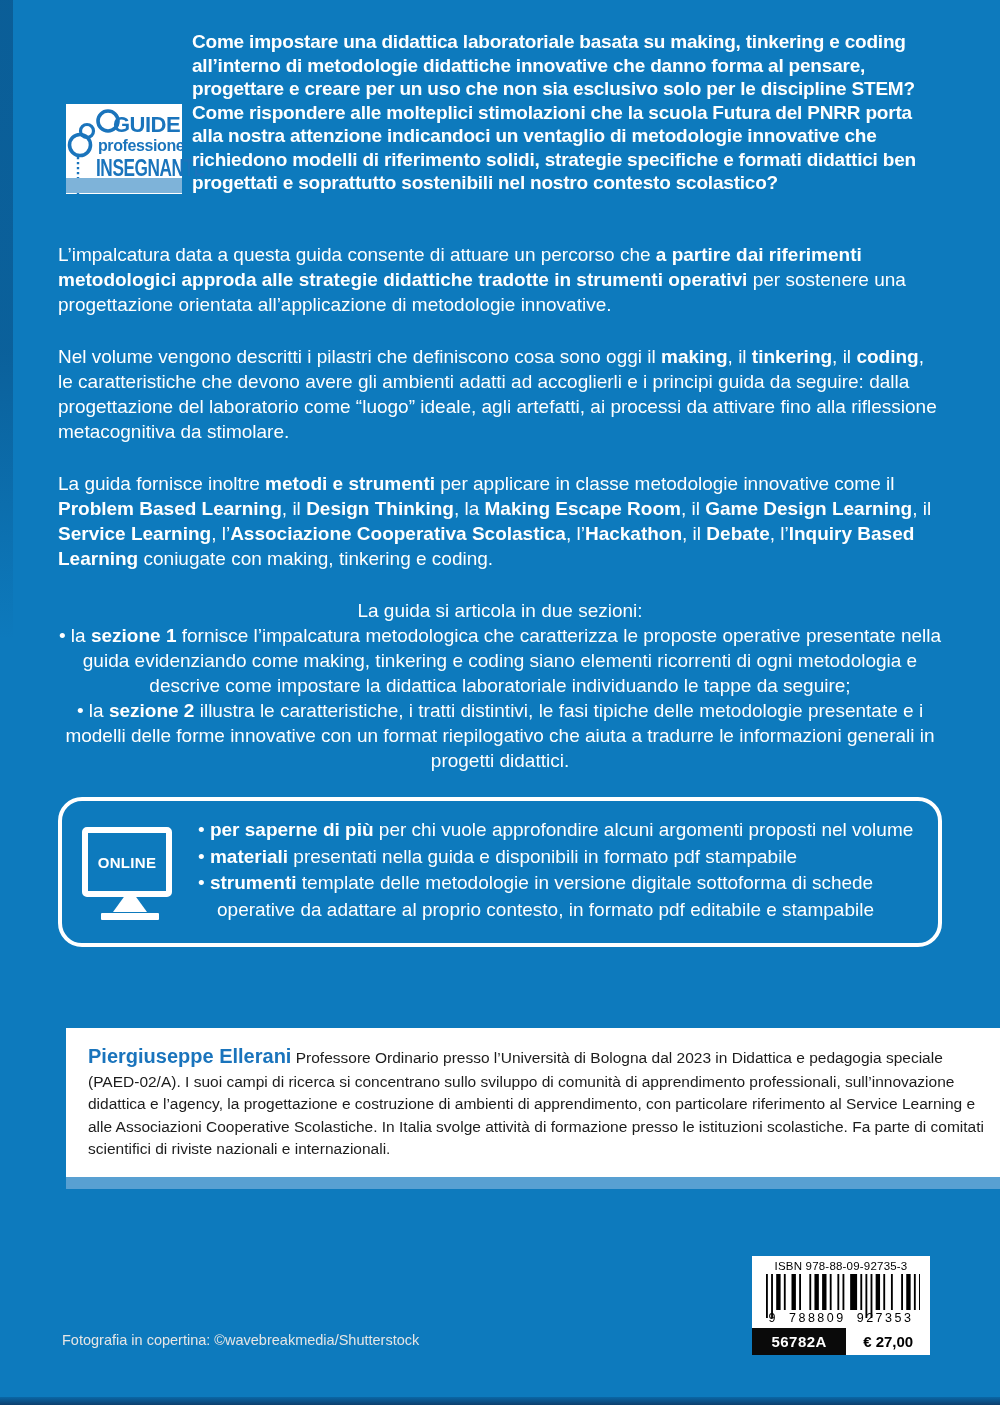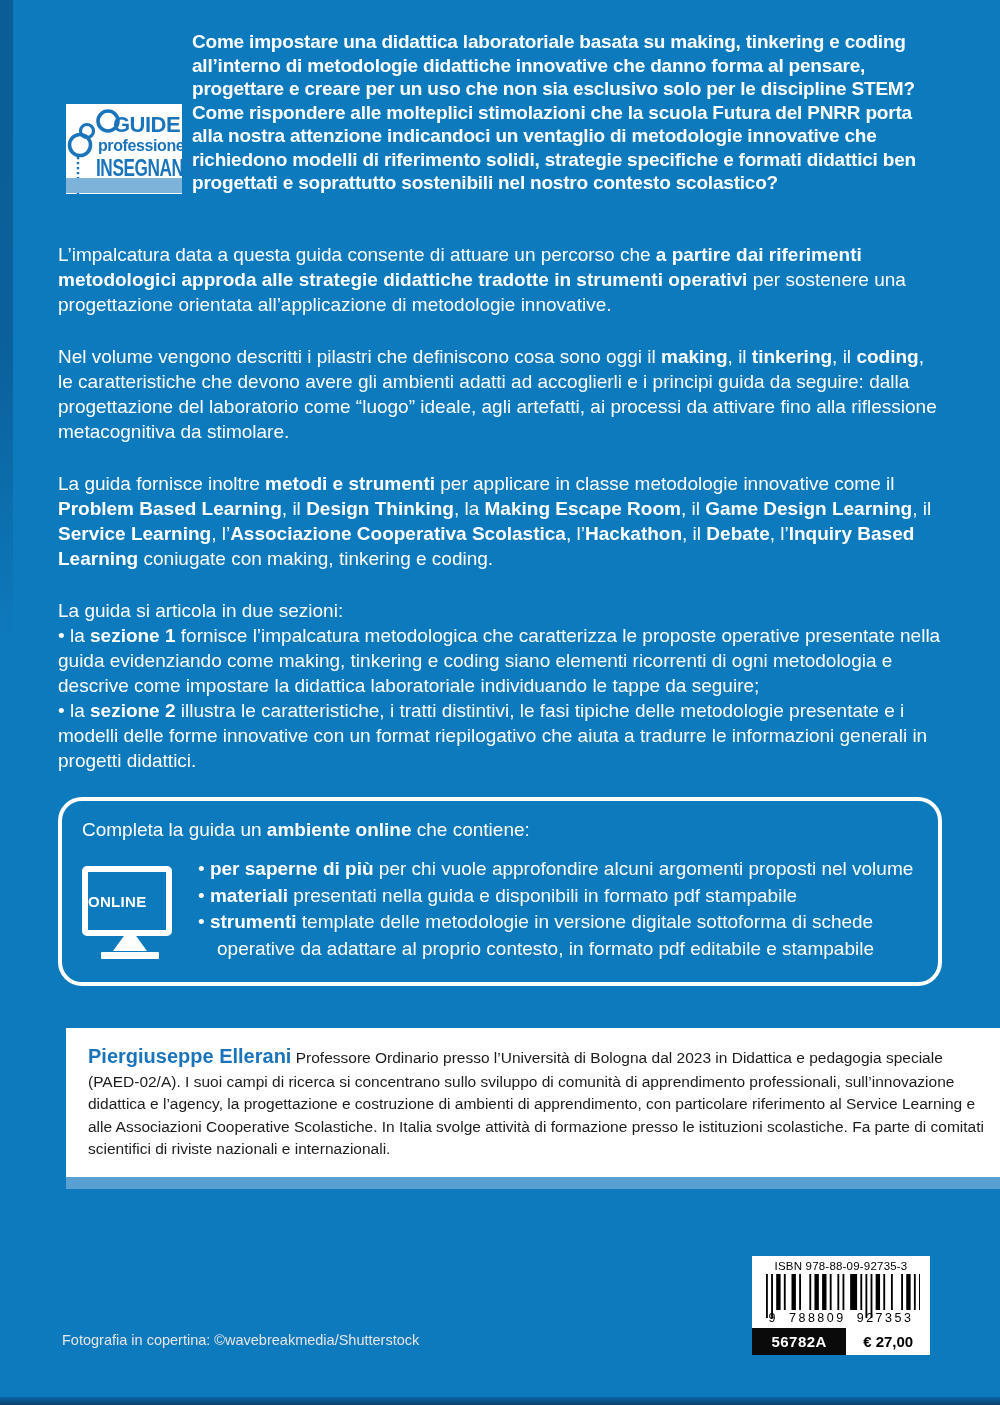--- a/index.html
+++ b/index.html
@@ -20,30 +20,30 @@
     transform:scaleX(.82) scaleY(1.15);transform-origin:left top;letter-spacing:-0.5px;}
 
   
   .intro{position:absolute;left:192px;top:30px;width:752px;margin:0;
     font-size:19px;line-height:23.5px;font-weight:700;letter-spacing:-0.2px;}
 
   
   .col{position:absolute;left:58px;top:226px;width:884px;font-size:19px;line-height:25px;margin-top:16px;}
   .col p{margin:0 0 27px 0;}
   .b{font-weight:700;}
-  .sections p{margin:0;}
+  .sections p{margin:0;text-align:center;}
   .sections{margin:0 0 24px 0;}
   .hang{padding-left:0;}
 
   
   .online-box{border:4px solid #fff;border-radius:24px;padding:16px 22px 20px 20px;margin-top:2px;}
   .ob-head{margin:0 0 14px 0 !important;}
   .ob-row{display:flex;gap:20px;align-items:flex-start;}
   .monitor{width:96px;flex:0 0 96px;padding-top:10px;}
-  .screen{width:78px;height:58px;border:6px solid #fff;border-radius:5px;display:flex;align-items:center;}
+  .screen{width:78px;height:58px;border:6px solid #fff;border-radius:5px;display:flex;align-items:center;justify-content:center;}
   .screen span{font-weight:700;font-size:15px;letter-spacing:.3px;}
   .stand{width:34px;height:15px;background:#fff;margin:0 auto;clip-path:polygon(32% 0,68% 0,100% 100%,0 100%);}
   .mbase{width:58px;height:7px;background:#fff;margin:1px auto 0 auto;border-radius:1px;}
   .ob-bullets{flex:1;}
   .ob-bullets p{margin:0;padding-left:19px;text-indent:-19px;line-height:26.5px;}
 
   
   .author-box{position:absolute;left:66px;top:1028px;width:944px;background:#fff;
     border-bottom:12px solid #58a0d2;box-sizing:border-box;}
   .author-box p{margin:0;padding:14px 20px 16px 22px;color:#1c1c1c;font-size:15.5px;line-height:1.45;}
@@ -90,21 +90,20 @@
     <p><span>Nel volume vengono descritti i pilastri che definiscono cosa sono oggi il </span><span class="b">making</span><span>, il </span><span class="b">tinkering</span><span>, il </span><span class="b">coding</span><span>, le caratteristiche che devono avere gli ambienti adatti ad accoglierli e i principi guida da seguire: dalla progettazione del laboratorio come “luogo” ideale, agli artefatti, ai processi da attivare fino alla riflessione metacognitiva da stimolare.</span></p>
     <p><span>La guida fornisce inoltre </span><span class="b">metodi e strumenti</span><span> per applicare in classe metodologie innovative come il </span><span class="b">Problem Based Learning</span><span>, il </span><span class="b">Design Thinking</span><span>, la </span><span class="b">Making Escape Room</span><span>, il </span><span class="b">Game Design Learning</span><span>, il </span><span class="b">Service Learning</span><span>, l’</span><span class="b">Associazione Cooperativa Scolastica</span><span>, l’</span><span class="b">Hackathon</span><span>, il </span><span class="b">Debate</span><span>, l’</span><span class="b">Inquiry Based Learning</span><span> coniugate con making, tinkering e coding.</span></p>
 
     <div class="sections">
       <p>La guida si articola in due sezioni:</p>
       <p class="hang"><span>• la </span><span class="b">sezione 1</span><span> fornisce l’impalcatura metodologica che caratterizza le proposte operative presentate nella guida evidenziando come making, tinkering e coding siano elementi ricorrenti di ogni metodologia e descrive come impostare la didattica laboratoriale individuando le tappe da seguire;</span></p>
       <p class="hang"><span>• la </span><span class="b">sezione 2</span><span> illustra le caratteristiche, i tratti distintivi, le fasi tipiche delle metodologie presentate e i modelli delle forme innovative con un format riepilogativo che aiuta a tradurre le informazioni generali in progetti didattici.</span></p>
     </div>
 
     <div class="online-box">
-      <p class="ob-head"><span>Completa la guida un </span><span class="b">ambiente online</span><span> che contiene:</span></p>
       <div class="ob-row">
         <div class="monitor">
           <div class="screen">
             <span>ONLINE</span>
           </div>
           <div class="stand"></div>
           <div class="mbase"></div>
         </div>
         <div class="ob-bullets">
           <p><span>• </span><span class="b">per saperne di più</span><span> per chi vuole approfondire alcuni argomenti proposti nel volume</span></p>

